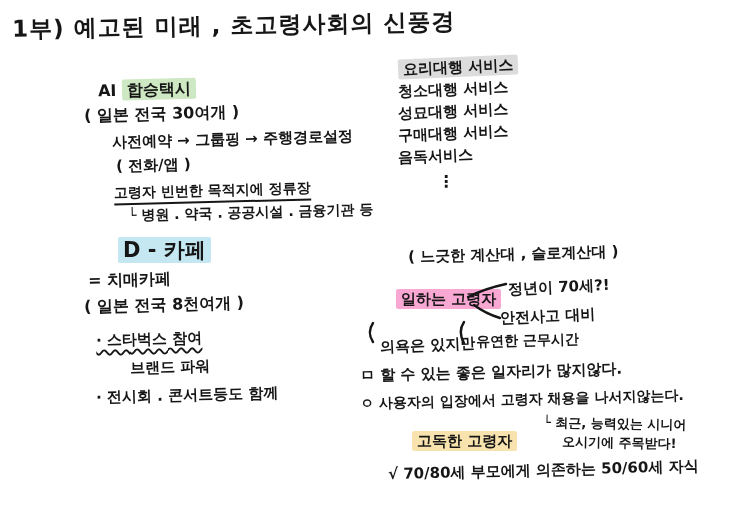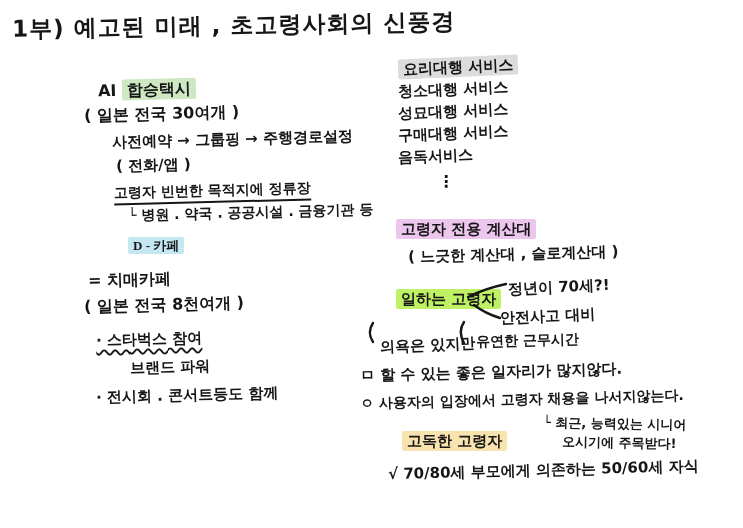--- a/index.html
+++ b/index.html
@@ -22,22 +22,22 @@
   .r1{transform:rotate(-1.5deg);}
   .r2{transform:rotate(-2.5deg);}
   .r3{transform:rotate(1deg);}
   mark{
     padding:1px 5px;border-radius:2px;color:#161616;
   }
   .hl-green {background:#cde8c2;}
   .hl-gray  {background:#dcdcdc;}
   .hl-blue  {background:#c5e7f2;}
   .hl-purple{background:#ecc6ec;}
-  .hl-pink  {background:#bef264;}
-  .hl-yellow{background:#f8e3ae;}
+  .hl-pink  {background:#f9a8d4;}
+  .hl-yellow{background:#f8e3ae;margin-left:10px;}
   .u{border-bottom:2.5px solid #161616;padding-bottom:2px;}
   .wavy{text-decoration:underline;text-decoration-style:wavy;text-decoration-thickness:2px;text-underline-offset:4px;}
   .svc{position:absolute;left:398px;top:58px;}
   .svc .ln{position:static;display:block;margin-bottom:4px;}
   svg.connector{position:absolute;overflow:visible;}
 </style>
 </head>
 <body>
 
 <div class="note">
@@ -53,28 +53,27 @@
 
   <div class="svc">
     <div class="ln r2" style="font-size:15px;"><mark class="hl-gray">요리대행 서비스</mark></div>
     <div class="ln r2" style="font-size:15px;">청소대행 서비스</div>
     <div class="ln r2" style="font-size:15px;">성묘대행 서비스</div>
     <div class="ln r2" style="font-size:15px;">구매대행 서비스</div>
     <div class="ln r2" style="font-size:15px;">음독서비스</div>
   </div>
   <div class="ln" style="left:438px;top:172px;font-size:16px;">⋮</div>
 
-  <div class="ln" style="left:128px;top:238px;font-size:13px;font-family:Liberation Serif, serif;"><mark class="hl-blue">D - 카페</mark></div>
+  <div class="ln" style="left:118px;top:238px;font-size:21px;"><mark class="hl-blue">D - 카페</mark></div>
   <div class="ln r1" style="left:88px;top:270px;font-size:16px;">=  치매카페</div>
   <div class="ln r1" style="left:84px;top:295px;font-size:16px;">( 일본 전국 8천여개 )</div>
   <div class="ln r1 wavy" style="left:96px;top:330px;font-size:15px;">·  스타벅스 참여</div>
   <div class="ln r1" style="left:130px;top:358px;font-size:15px;">브랜드 파워</div>
   <div class="ln r1" style="left:96px;top:386px;font-size:15px;">·  전시회 . 콘서트등도 함께</div>
 
-  <div class="ln" style="left:396px;top:220px;font-size:15px;"><mark class="hl-purple">고령자 전용 계산대</mark></div>
   <div class="ln r1" style="left:408px;top:245px;font-size:15px;">( 느긋한 계산대 , 슬로계산대 )</div>
 
   <div class="ln" style="left:396px;top:290px;font-size:15px;"><mark class="hl-pink">일하는 고령자</mark></div>
 
   <svg class="connector" style="left:360px;top:275px;" width="200" height="75" viewBox="0 0 200 75">
     <path d="M108,22 C120,16 132,12 146,9" stroke="#161616" stroke-width="2.4" fill="none" stroke-linecap="round"></path>
     <path d="M114,30 C122,36 130,40 140,43" stroke="#161616" stroke-width="2.4" fill="none" stroke-linecap="round"></path>
     <path d="M104,47 C100,53 100,61 104,68" stroke="#161616" stroke-width="2.4" fill="none" stroke-linecap="round"></path>
     <path d="M13,48 C9,54 9,61 13,67" stroke="#161616" stroke-width="2.4" fill="none" stroke-linecap="round"></path>
   </svg>

